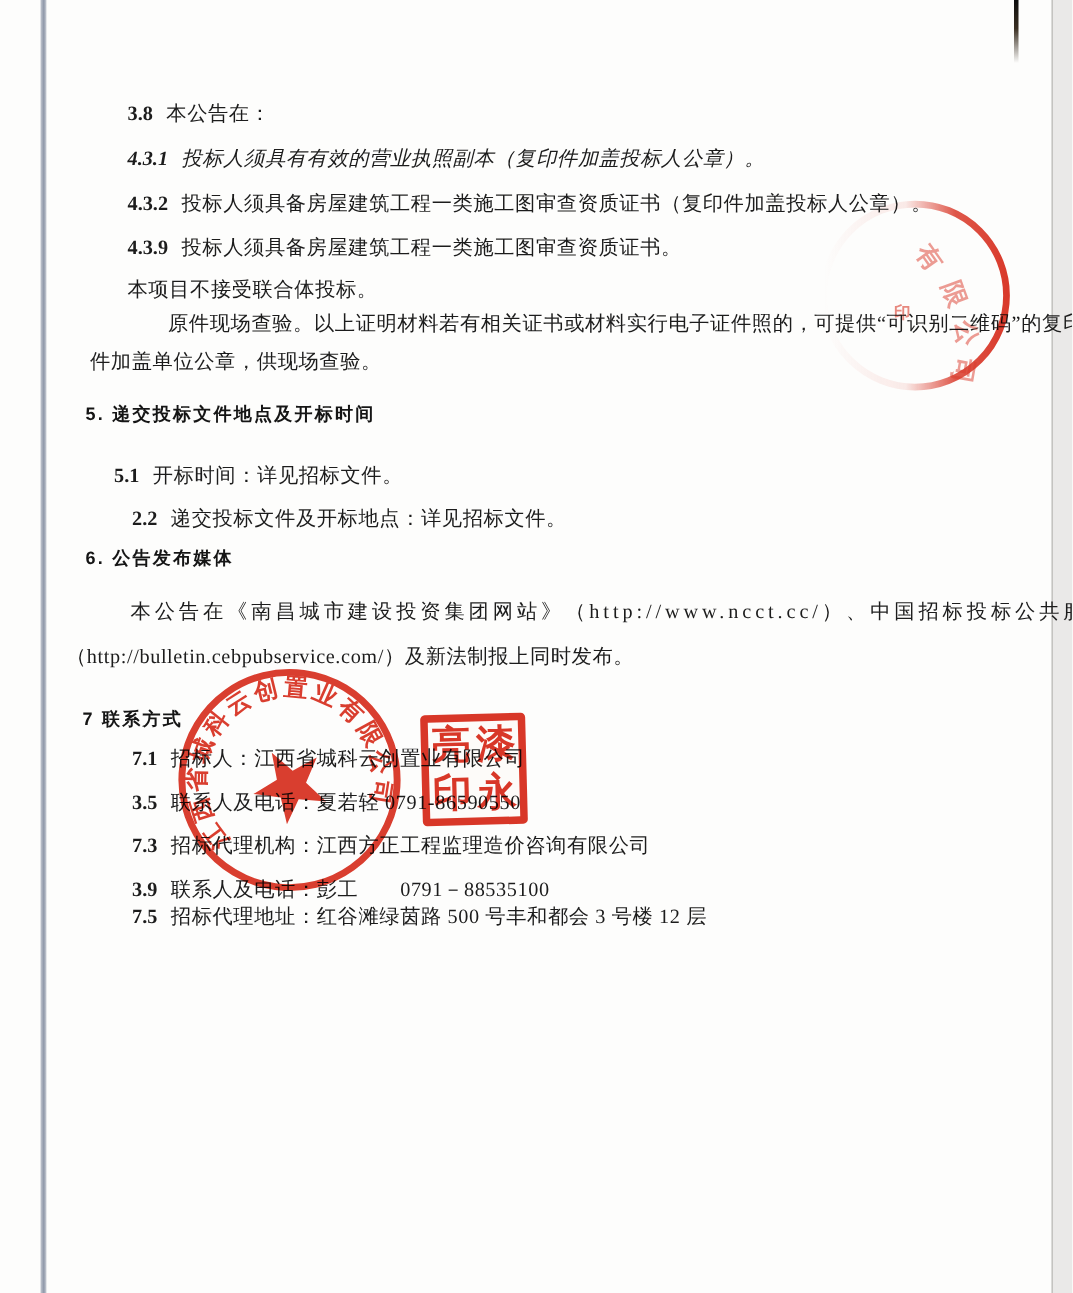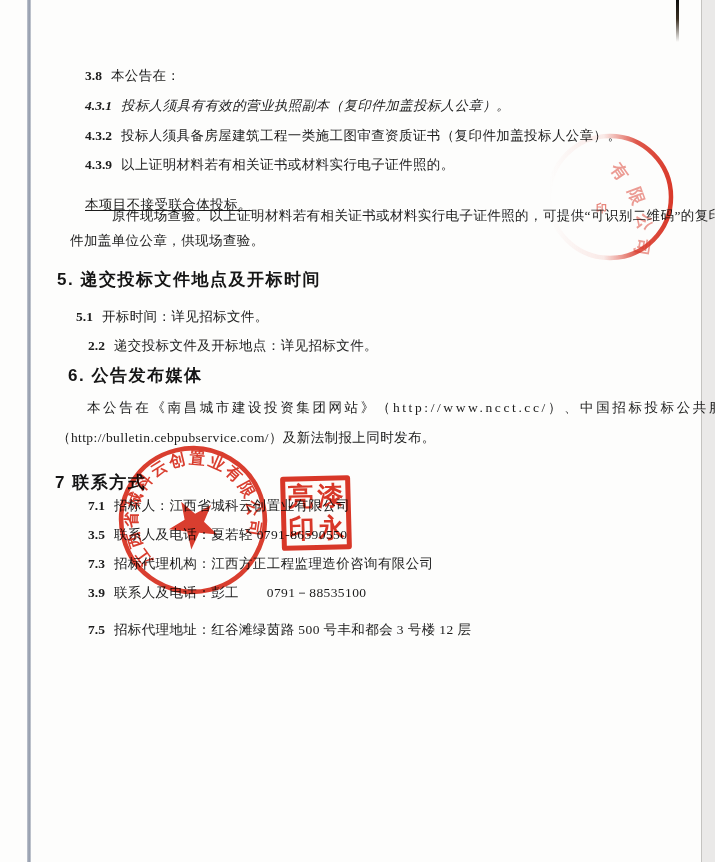--- a/index.html
+++ b/index.html
@@ -13,21 +13,21 @@
     background:linear-gradient(to right,#c3c8d1,#8e97a8 55%,#cdd1d8); }
   .edge-right { position:absolute; right:0; top:0; width:13px; height:862px;
     background:#eae9e8; border-left:1px solid #c4c3c0; }
   .artifact-top { position:absolute; left:676px; top:0; width:3px; height:42px;
     background:linear-gradient(#0d0d0d 0%,#3a2f22 45%,rgba(120,95,60,0) 100%); }
 
   
   .line { position:absolute; white-space:nowrap; font-size:13.5px; letter-spacing:.4px; }
   .line .num { font-weight:700; margin-right:9px; letter-spacing:0; }
   .para { position:absolute; white-space:nowrap; font-size:13.5px; letter-spacing:.4px; }
-  .h { position:absolute; white-space:nowrap; font-weight:700; font-size:17px;
+  .h { position:absolute; white-space:nowrap; font-weight:700; font-size:12px;
        letter-spacing:1.5px; color:#151515;
        font-family:"Liberation Sans","DejaVu Sans",sans-serif; }
   .spread { letter-spacing:2.6px; }
 
   
   .stamp { color:var(--ink,#d92f1f); mix-blend-mode:multiply; }
   .round-stamp { position:absolute; left:111px; top:438px; width:164px; height:164px;
     transform:rotate(-14deg); opacity:.93; }
   .square-stamp { position:absolute; left:281px; top:476px; width:60px; height:64px;
     border:5px solid var(--ink,#d92f1f); border-radius:3px; transform:rotate(-1.5deg);
@@ -45,52 +45,52 @@
 <div class="line" style="left:85px; top:67px;">
   <span class="num">3.8</span><span>本公告在：</span>
 </div>
 <div class="line" style="left:85px; top:97px;font-style:italic;">
   <span class="num">4.3.1</span><span>投标人须具有有效的营业执照副本（复印件加盖投标人公章）。</span>
 </div>
 <div class="line" style="left:85px; top:127px;">
   <span class="num">4.3.2</span><span>投标人须具备房屋建筑工程一类施工图审查资质证书（复印件加盖投标人公章）。</span>
 </div>
 <div class="line" style="left:85px; top:156px;">
-  <span class="num">4.3.9</span><span>以上证明材料若有相关证书或材料实行电子证件照的。</span>
+  <span class="num">4.3.9</span><span>投标人须具备房屋建筑工程一类施工图审查资质证书。</span>
 </div>
-<div class="para" style="left:85px; top:196px;text-decoration:underline;">本项目不接受联合体投标。</div>
+<div class="para" style="left:85px; top:184px;">本项目不接受联合体投标。</div>
 <div class="para" style="left:112px; top:207px;">原件现场查验。以上证明材料若有相关证书或材料实行电子证件照的，可提供“可识别二维码”的复印</div>
-<div class="para" style="left:60px; top:232px;margin-left:10px;">件加盖单位公章，供现场查验。</div>
+<div class="para" style="left:60px; top:232px;">件加盖单位公章，供现场查验。</div>
 
 <div class="h" style="left:57px; top:268px;">5. 递交投标文件地点及开标时间</div>
 <div class="line" style="left:76px; top:308px;">
   <span class="num">5.1</span><span>开标时间：详见招标文件。</span>
 </div>
 <div class="line" style="left:88px; top:337px;">
   <span class="num">2.2</span><span>递交投标文件及开标地点：详见招标文件。</span>
 </div>
 
-<div class="h" style="left:57px; top:364px;margin-left:11px;">6. 公告发布媒体</div>
+<div class="h" style="left:57px; top:364px;">6. 公告发布媒体</div>
 <div class="para spread" style="left:87px; top:399px;">本公告在《南昌城市建设投资集团网站》（http://www.ncct.cc/）、中国招标投标公共服务平台</div>
-<div class="para" style="left:57px; top:429px;text-align:right;">（http://bulletin.cebpubservice.com/）及新法制报上同时发布。</div>
+<div class="para" style="left:44px; top:429px;text-align:right;">（http://bulletin.cebpubservice.com/）及新法制报上同时发布。</div>
 
 <div class="h" style="left:55px; top:471px;">7  联系方式</div>
 <div class="line" style="left:88px; top:497px;">
   <span class="num">7.1</span><span>招标人：江西省城科云创置业有限公司</span>
 </div>
 <div class="line" style="left:88px; top:526px;">
   <span class="num">3.5</span><span>联系人及电话：夏若轻 0791-86590550</span>
 </div>
 <div class="line" style="left:88px; top:555px;">
   <span class="num">7.3</span><span>招标代理机构：江西方正工程监理造价咨询有限公司</span>
 </div>
 <div class="line" style="left:88px; top:584px;">
   <span class="num">3.9</span><span>联系人及电话：彭工　　0791－88535100</span>
 </div>
-<div class="line" style="left:88px; top:621px;">
+<div class="line" style="left:88px; top:602px;">
   <span class="num">7.5</span><span>招标代理地址：红谷滩绿茵路 500 号丰和都会 3 号楼 12 层</span>
 </div>
 
 <svg class="stamp round-stamp" viewBox="0 0 160 160" width="164" height="164">
   <defs>
     <path id="ringpath" d="M 80,135 a 55,55 0 1 1 0,-110 a 55,55 0 1 1 0,110"></path>
   </defs>
   <circle cx="80" cy="80" r="70" fill="none" stroke="currentColor" stroke-width="4.5"></circle>
   <text font-size="15.5" font-weight="700" fill="currentColor" letter-spacing="2.5">
     <textPath href="#ringpath" startOffset="56">江西省城科云创置业有限公司</textPath>

